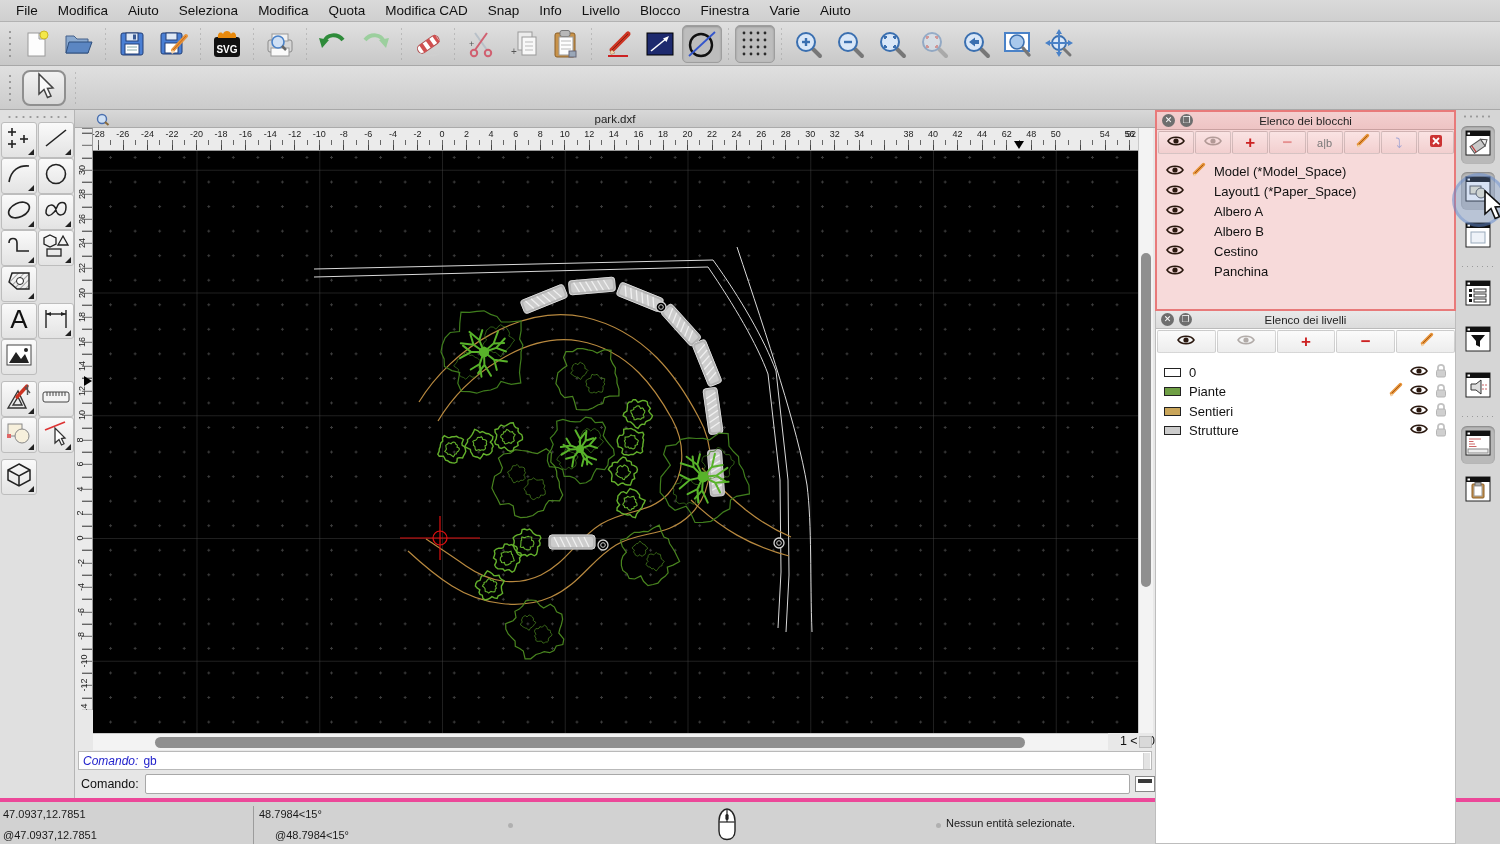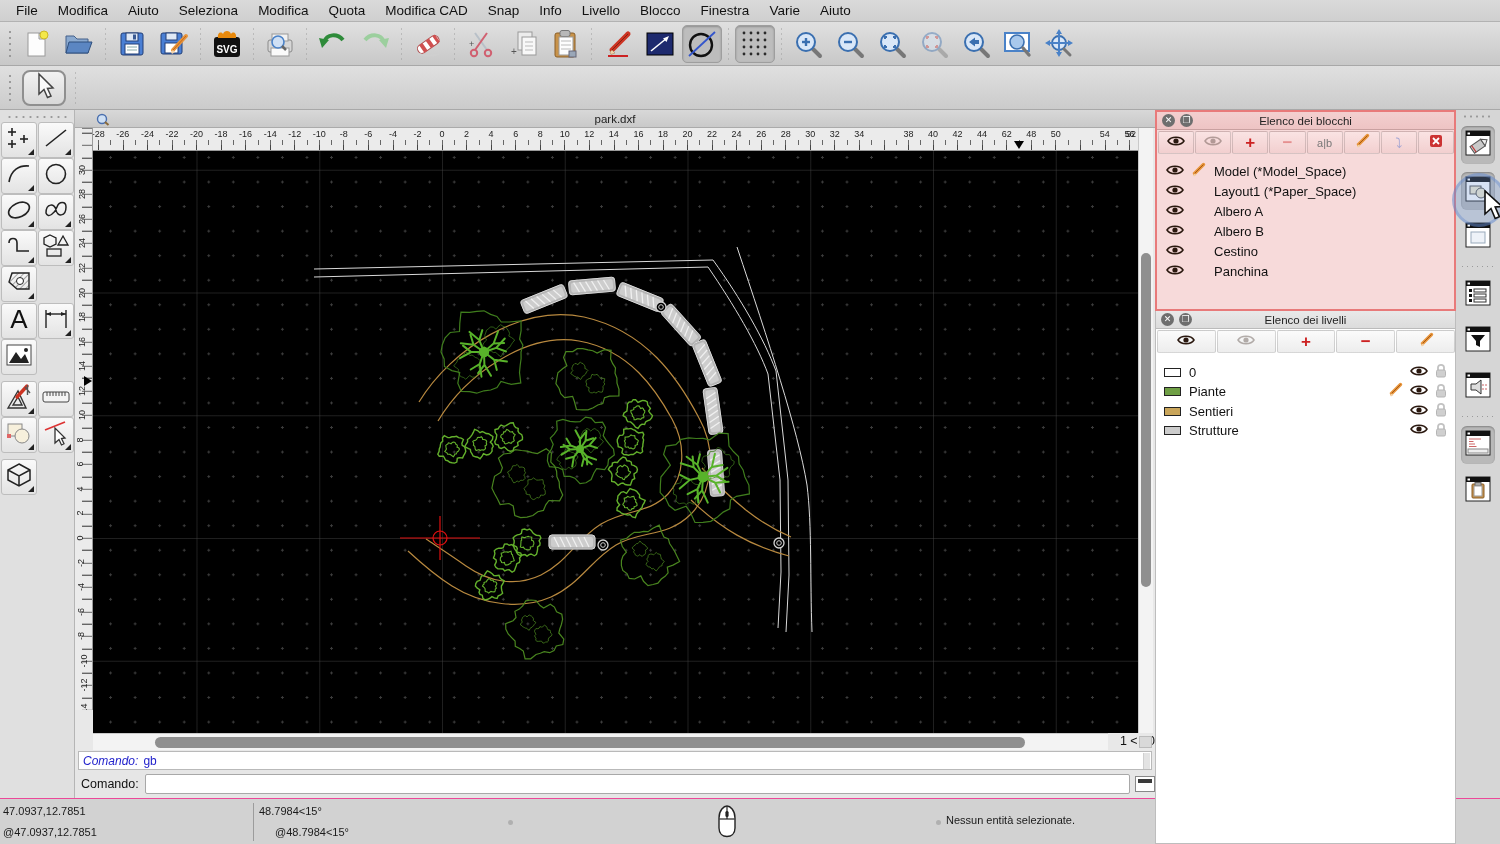--- a/index.html
+++ b/index.html
@@ -77,21 +77,21 @@
   #cmd-history .lbl{color:#2222cc;font-style:italic;}
   #cmd-history .val{color:#2222cc;margin-left:5px;}
   #cmd-hist-scroll{position:absolute;right:1px;top:1px;width:7px;height:16px;background:#e3e3e3;border-left:1px solid #cfcfcf;}
   #cmd-row{position:absolute;left:75px;top:770px;width:1080px;height:28px;background:#e6e6e6;display:flex;align-items:center;}
   #cmd-label{font-size:12.5px;color:#111;margin-left:6px;}
   #cmd-input{height:20px;width:985px;margin-left:6px;background:#fff;border:1px solid #a8a8a8;border-radius:2px;font-size:12px;padding:0 4px;color:#111;}
   #cmd-kbd-btn{width:20px;height:16px;margin-left:5px;background:#fff;border:1px solid #888;position:relative;}
   #cmd-kbd-btn:before{content:"";position:absolute;left:2px;top:2px;right:2px;height:4px;background:#3a3a3a;}
 
   
-  #statusbar{position:absolute;left:0;top:798px;width:1500px;height:46px;background:#d2d2d2;border-top:1px solid #ec4899;font-size:11px;color:#1a1a1a;}
+  #statusbar{position:absolute;left:0;top:798px;width:1500px;height:46px;background:#d2d2d2;border-top:4px solid #ec4899;font-size:11px;color:#1a1a1a;}
   .st-line{position:absolute;white-space:nowrap;}
   #st-div1{position:absolute;left:253px;top:4px;width:1px;height:38px;background:#9c9c9c;}
   .st-dot{position:absolute;width:5px;height:5px;border-radius:50%;background:#b0b0b0;}
 
   
   #blocks-panel{position:absolute;left:1155px;top:110px;width:301px;height:201px;background:#f7dada;border:2px solid #e87a7a;}
   #layers-panel{position:absolute;left:1155px;top:311px;width:301px;height:533px;background:#fff;border:1px solid #bdbdbd;border-top:none;}
   .panel-titlebar{height:18px;display:flex;align-items:center;position:relative;border-bottom:1px solid #c9a0a0;}
   #blocks-panel .panel-titlebar{background:linear-gradient(#f3cfcf,#eec4c4);}
   #layers-panel .panel-titlebar{background:linear-gradient(#e9e9e9,#dcdcdc);border-bottom:1px solid #bbb;}

